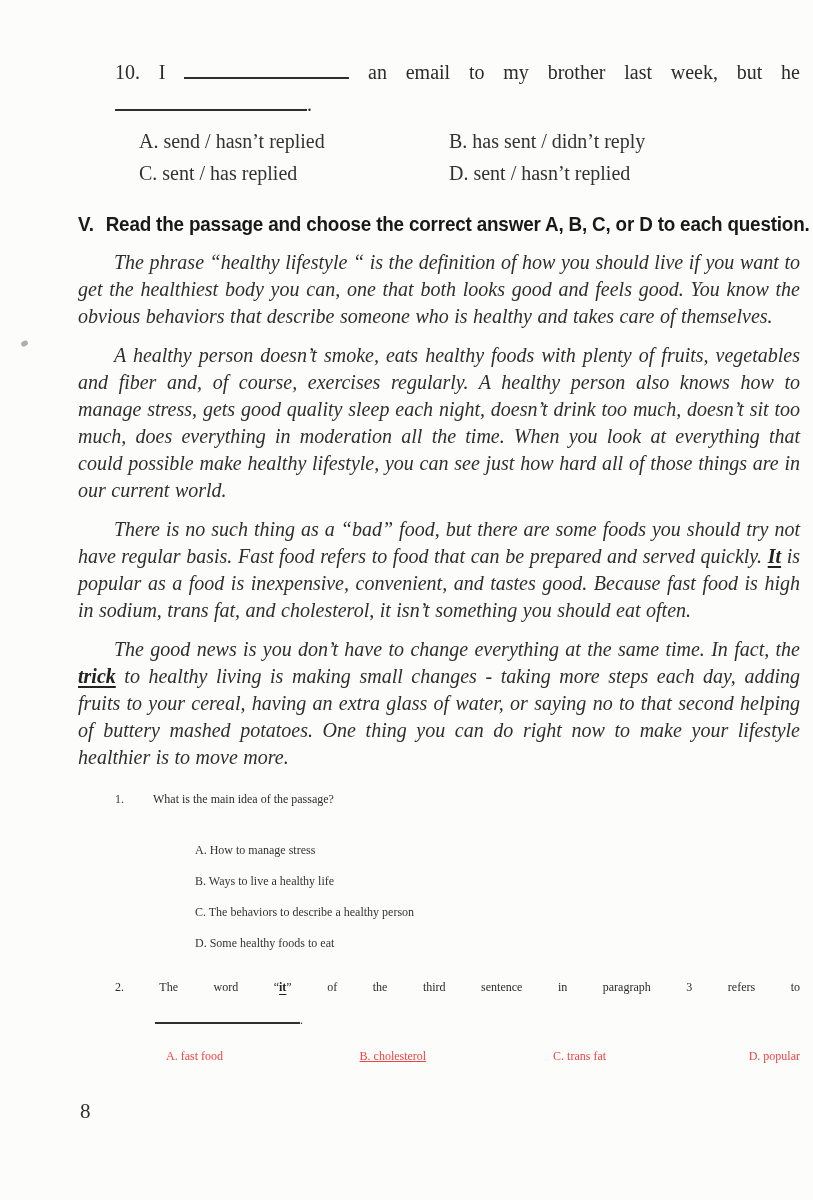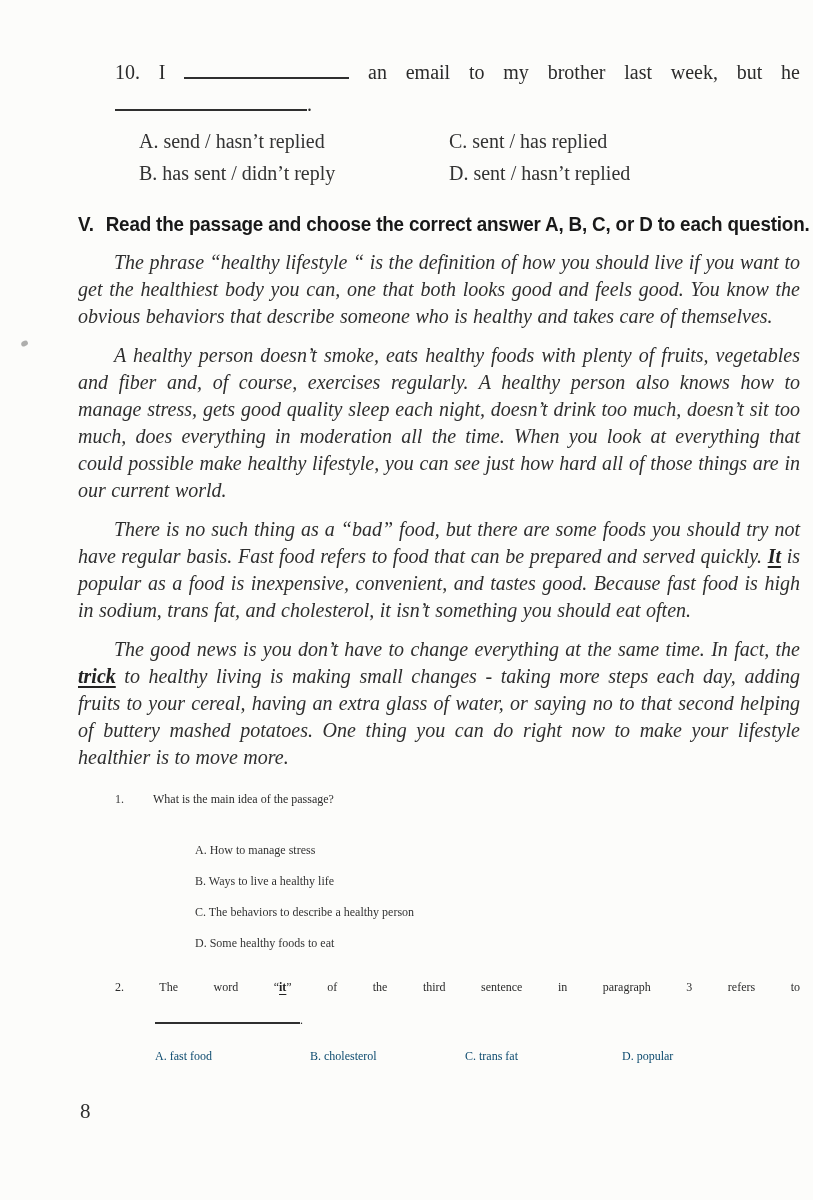--- a/index.html
+++ b/index.html
@@ -87,27 +87,28 @@
   .rq-num { display: inline-block; width: 38px; color: #3a3a3a; }
   .rq1-options { margin: 24px 0 0 80px; line-height: 31px; color: #333; }
   .rq2 { margin-top: 16px; }
   .rq2-line1 {
     text-align: justify;
     text-align-last: justify;
     line-height: 24px;
   }
   .rq2-line2 { margin: 8px 0 0 40px; line-height: 26px; }
   .rq2-options {
-    margin: 10px 0 0 40px;
+    margin: 10px 0 0 51px;
     display: flex;
     line-height: 26px;
-    color: #0c4a6e;
+    color: #ef4444;
+    justify-content: space-between;
   }
   .rq2-options .opt-cell-a { width: 155px; }
-  .rq2-options .opt-cell-b { width: 155px; }
+  .rq2-options .opt-cell-b { width: 155px; text-decoration: underline; }
   .rq2-options .opt-cell-c { width: 157px; }
 
   
   .page-number {
     margin-top: 30px;
     margin-left: 2px;
     font-size: 21px;
     color: #2f2f2f;
   }
 
@@ -133,22 +134,22 @@
         <span>10.</span>
         <span>I</span>
         <span class="blank blank-a"></span>
         <span>an email to my brother last week, but he</span>
       </div>
       <div class="q10-line2">
         <span class="blank blank-b"></span><span>.</span>
       </div>
       <div class="q10-options">
         <div>A. send / hasn’t replied</div>
+        <div>B. has sent / didn’t reply</div>
         <div>C. sent / has replied</div>
-        <div>B. has sent / didn’t reply</div>
         <div>D. sent / hasn’t replied</div>
       </div>
     </div>
 
     <div class="section-header">
       <span class="numeral">V.</span><span>Read the passage and choose the correct answer A, B, C, or D to each question.</span>
     </div>
 
     <div class="passage">
       <p><span>The phrase “healthy lifestyle “ is the definition of how you should live if you want to get the healthiest body you can, one that both looks good and feels good. You know the obvious behaviors that describe someone who is healthy and takes care of themselves.</span></p>

